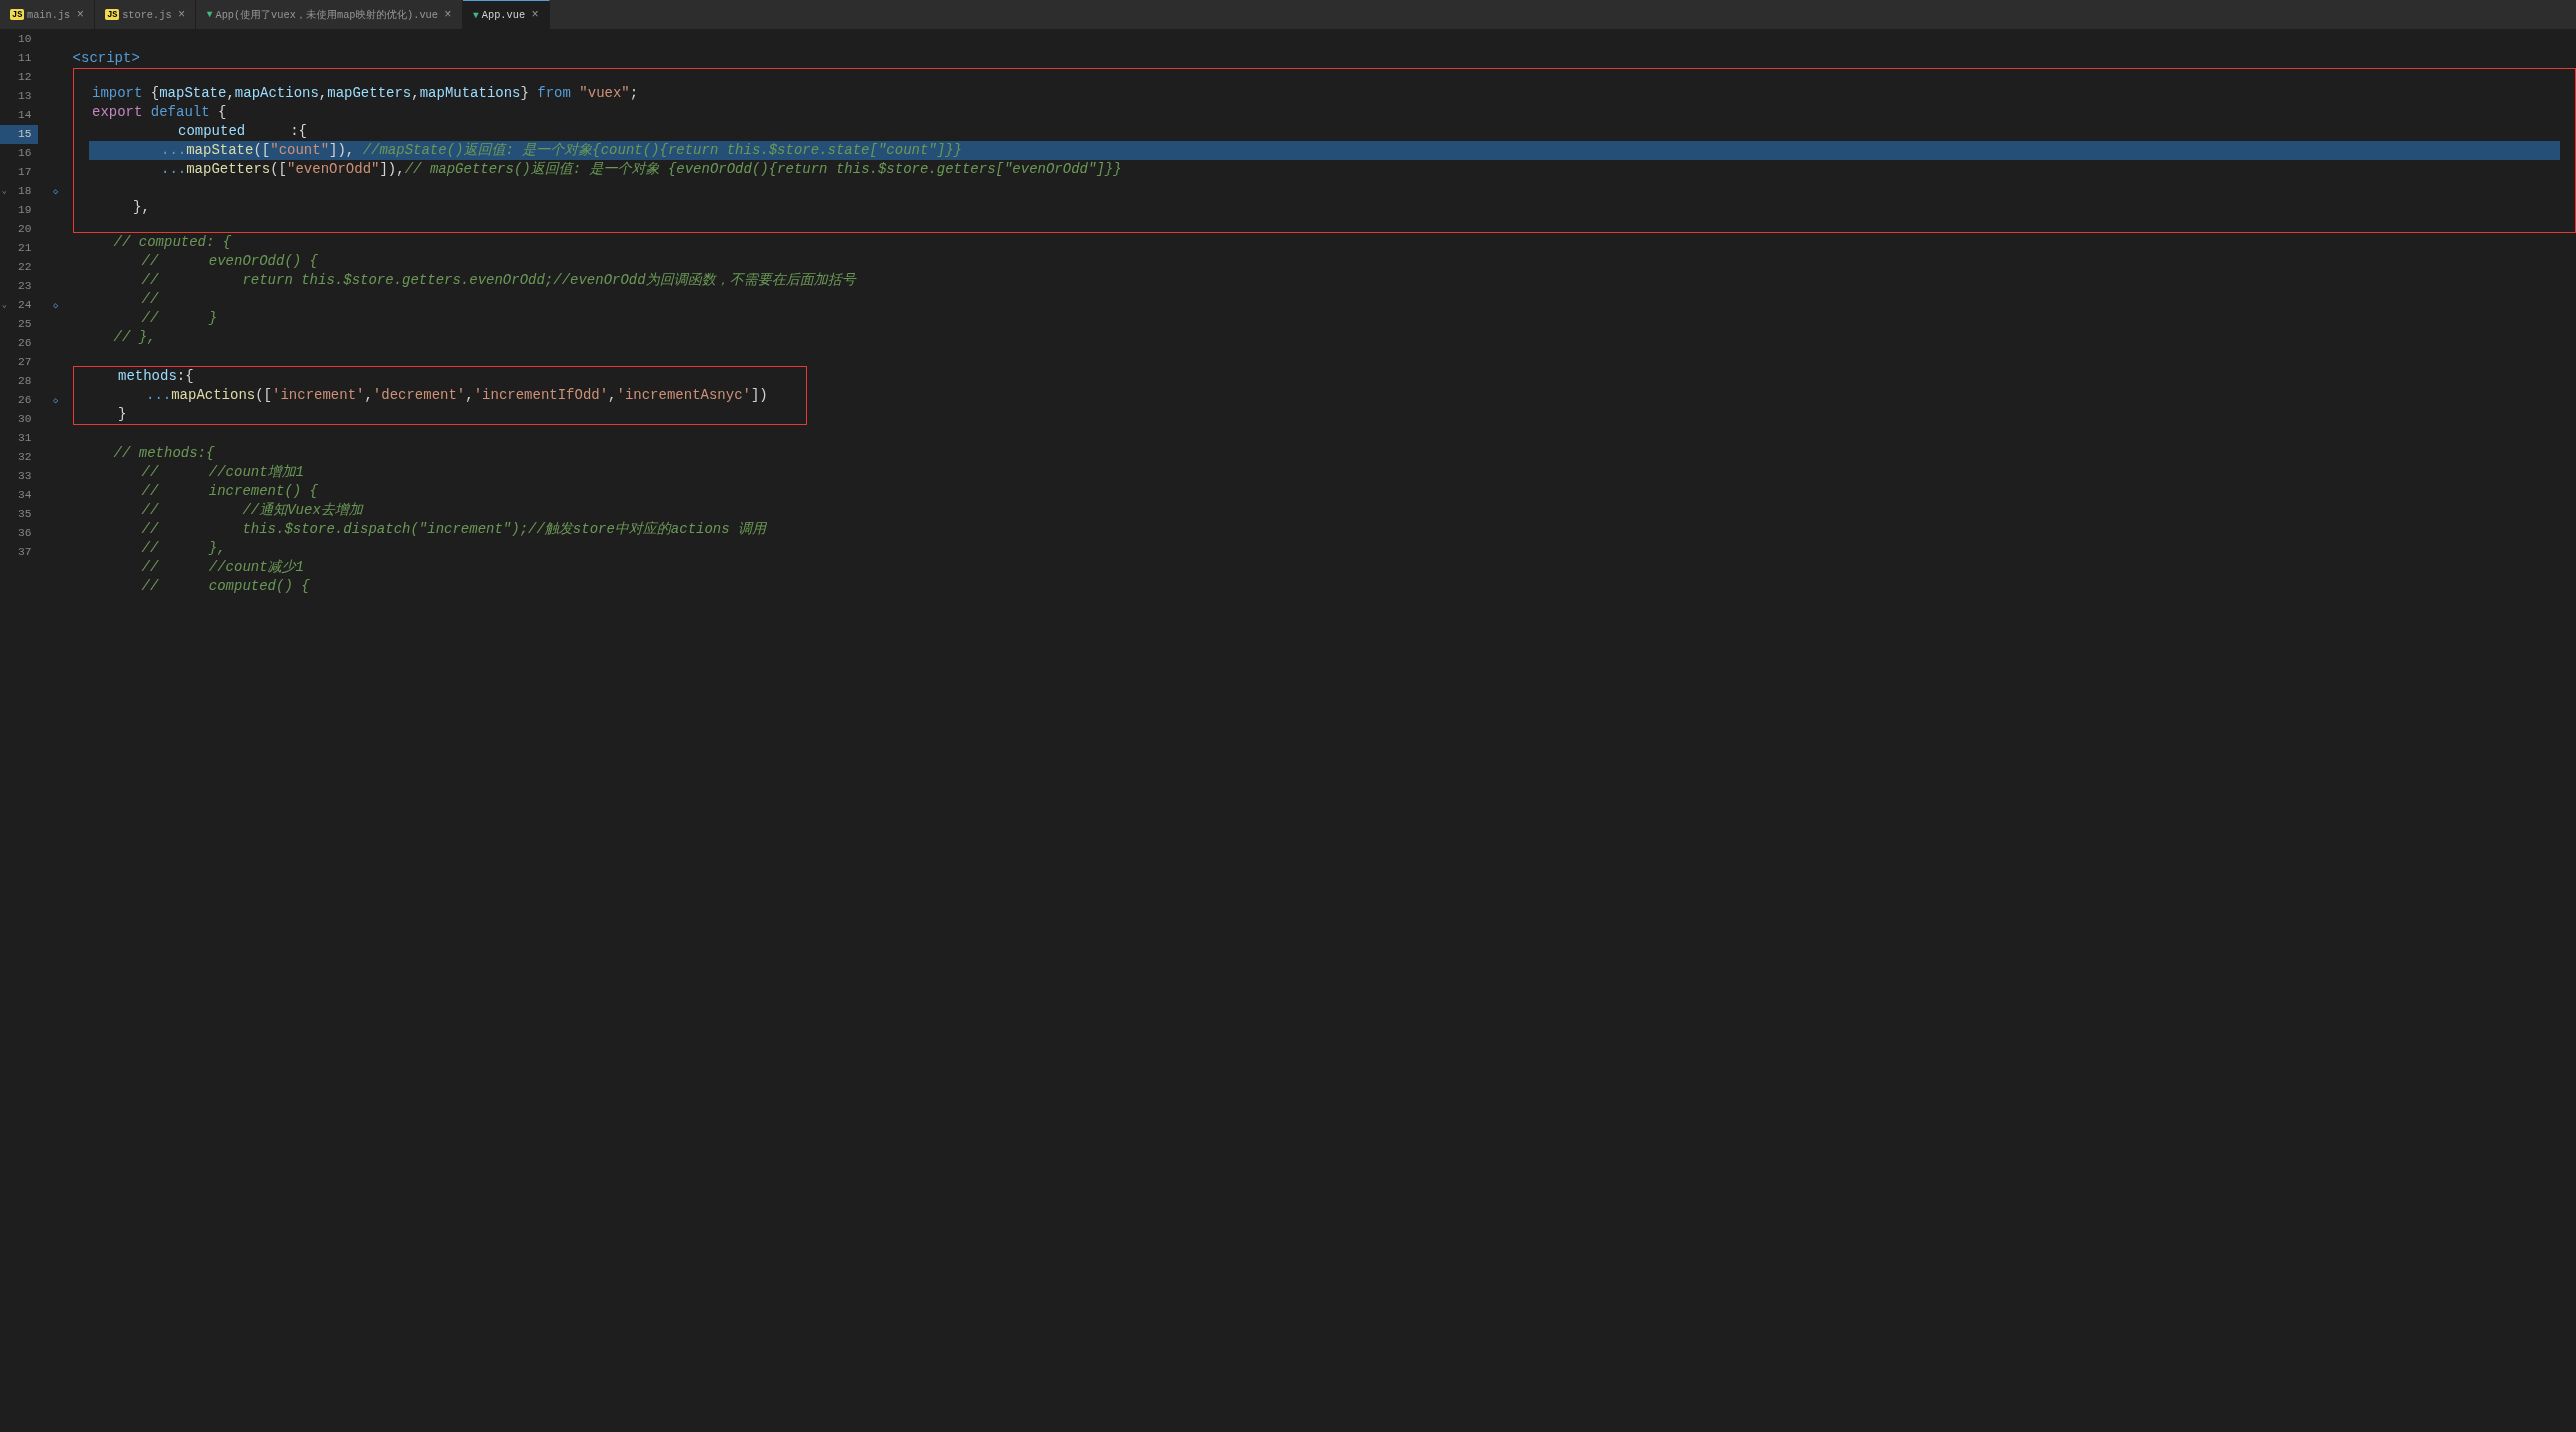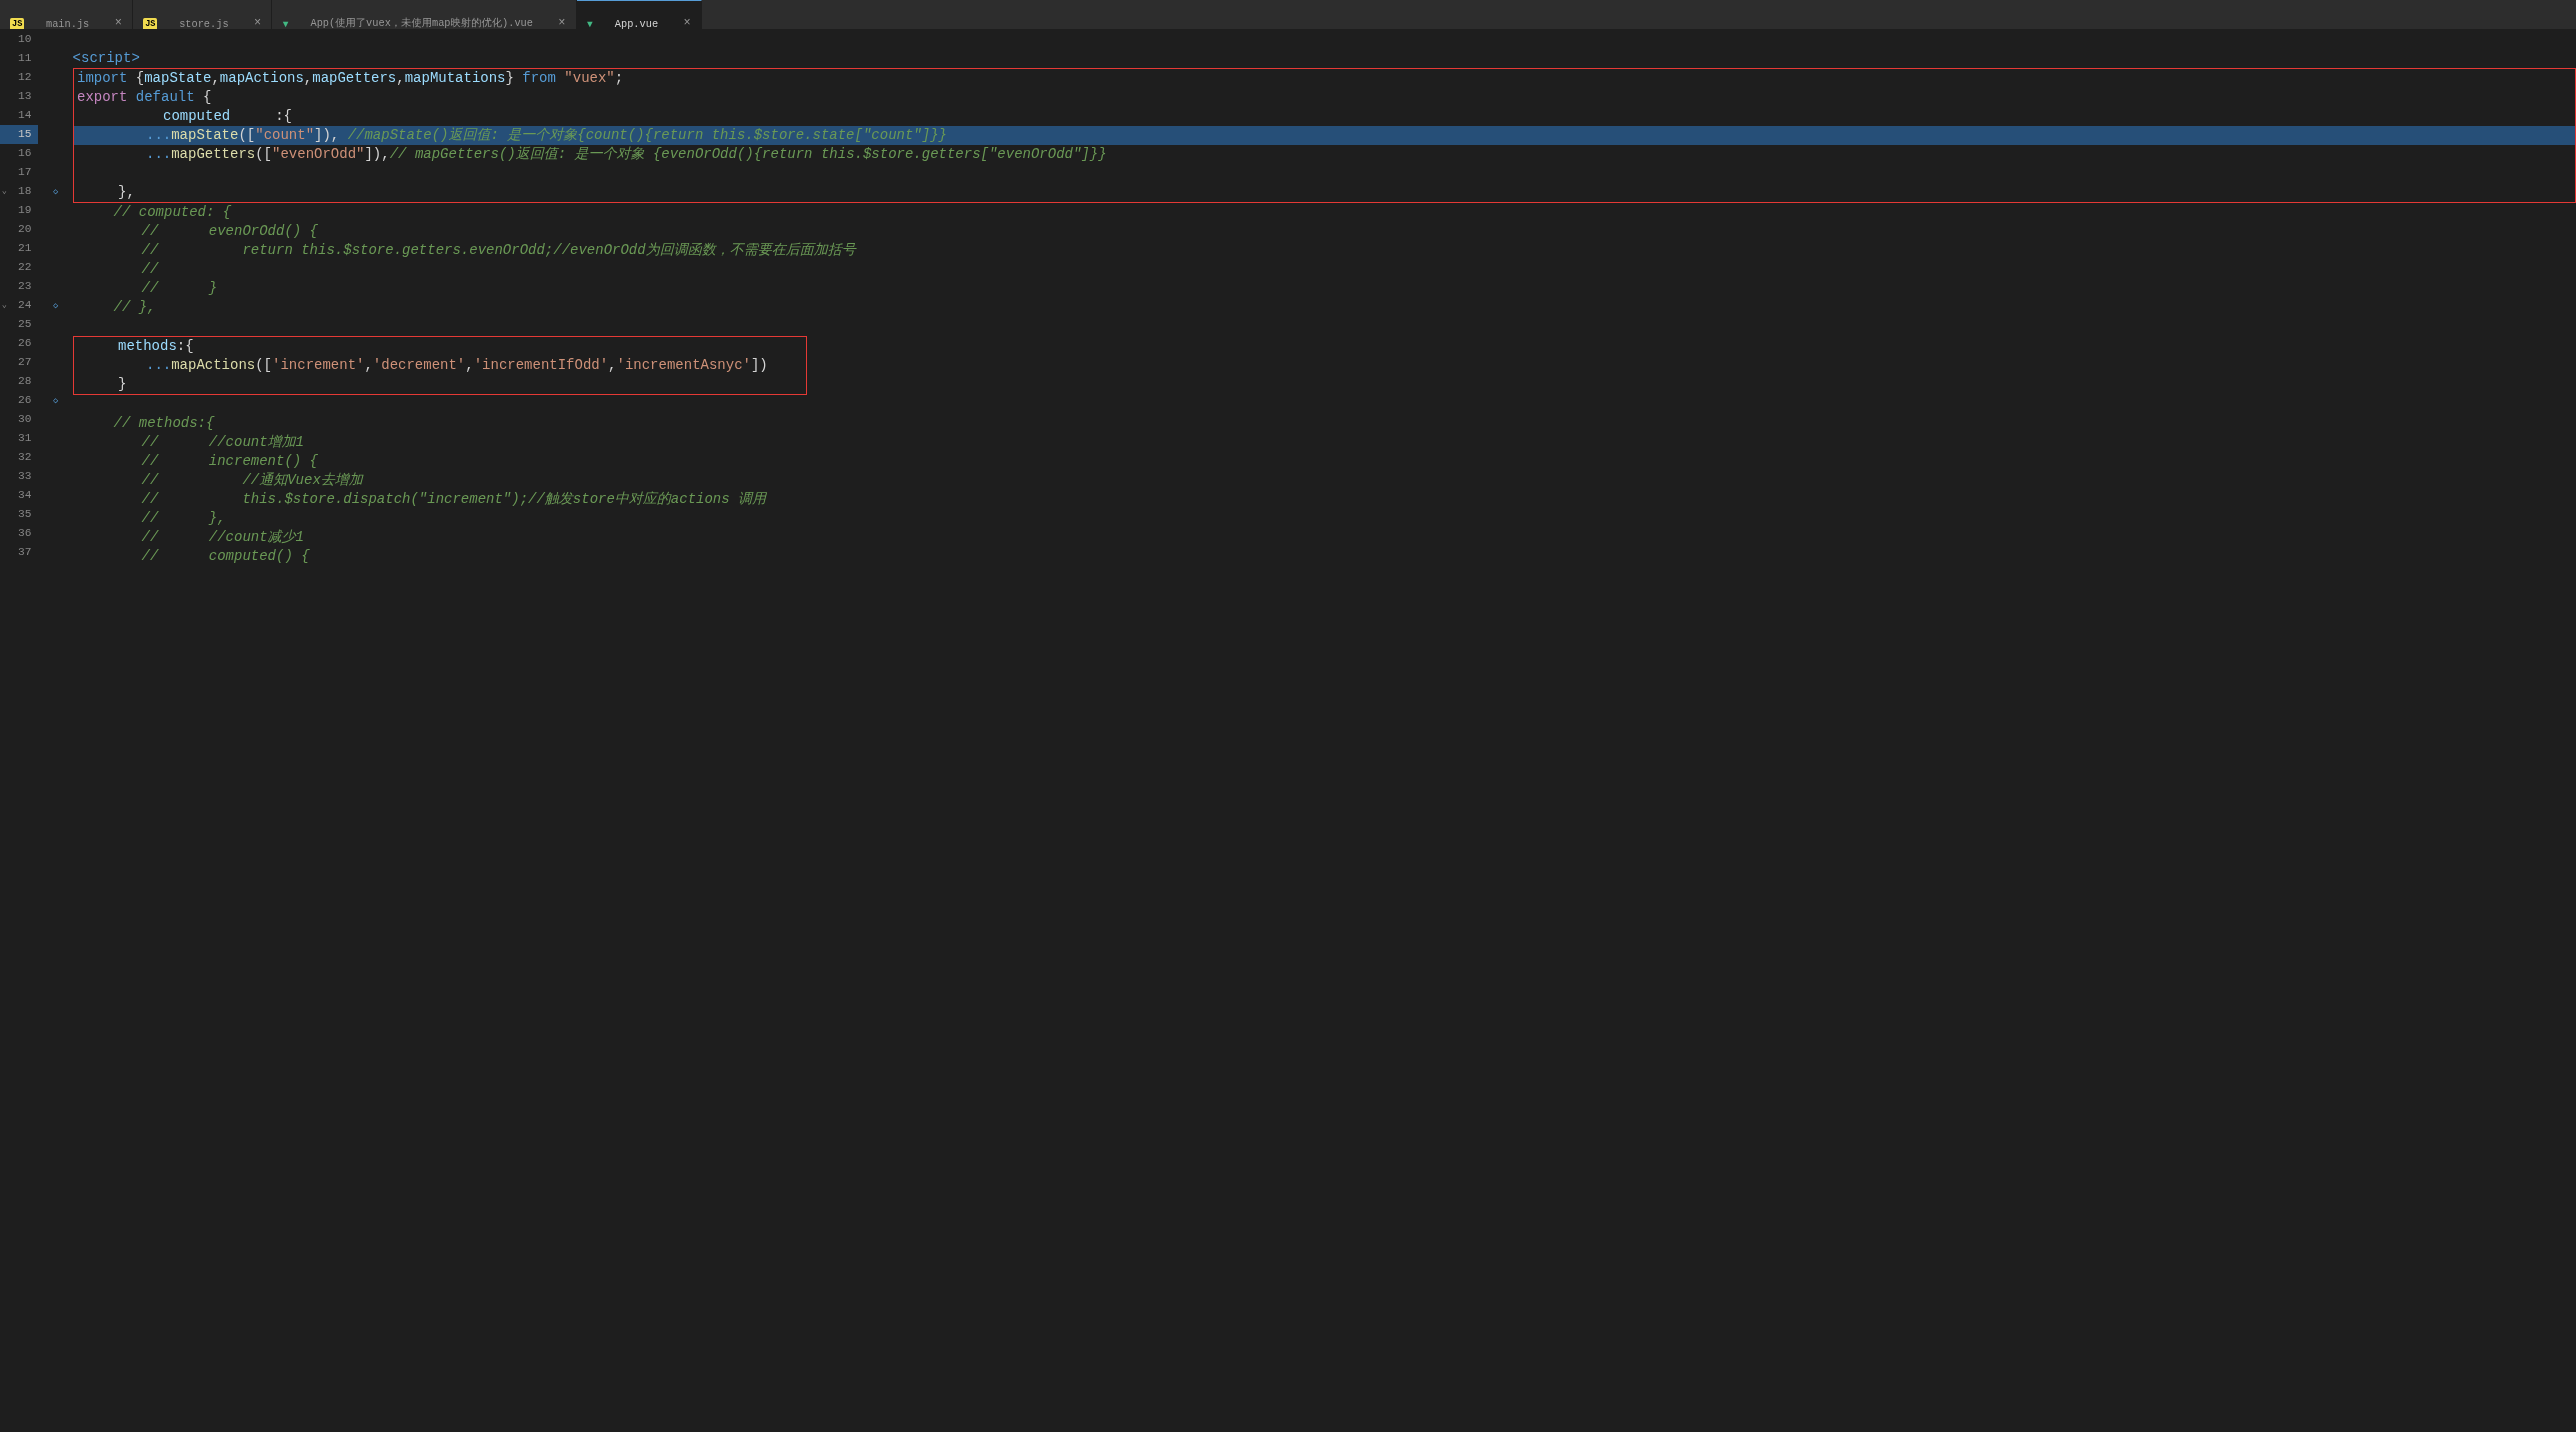--- a/index.html
+++ b/index.html
@@ -16,30 +16,30 @@
       align-items: center;
       background: #2d2d2d;
       height: 30px;
       border-bottom: 0.9px solid #1e1e1e;
       padding-left: 0;
       overflow: hidden;
     }
 
     .tab {
       display: flex;
-      align-items: flex-end;
+      align-items: center;
       height: 30px;
       padding: 0 10.3px;
       font-size: 10.3px;
       color: #969696;
       background: #2d2d2d;
       border-right: 0.9px solid #1e1e1e;
       cursor: pointer;
       white-space: nowrap;
-      gap: 22px;
+      gap: 3px;
       min-width: 0;
     }
 
     .tab.active {
       background: #1e1e1e;
       color: #d4d4d4;
       border-top: 0.9px solid #569cd6;
     }
 
     .tab .close-btn {
@@ -230,21 +230,21 @@
 
     
     <div class="code-line">&nbsp;</div>
 
     
     <div class="code-line">
       <span class="tag">&lt;script&gt;</span>
     </div>
 
     
-    <div style="border: 1.7px solid #e53935; margin: 0; padding: 0;">
+    <div style="border: 1.7px solid #e53935; margin: 0; padding: 15px;">
 
       <div class="code-line" style="padding-left:3.4px;">
         <span class="kw">import </span>
         <span class="punc">{</span>
         <span class="prop">mapState</span>
         <span class="punc">,</span>
         <span class="prop">mapActions</span>
         <span class="punc">,</span>
         <span class="prop">mapGetters</span>
         <span class="punc">,</span>

